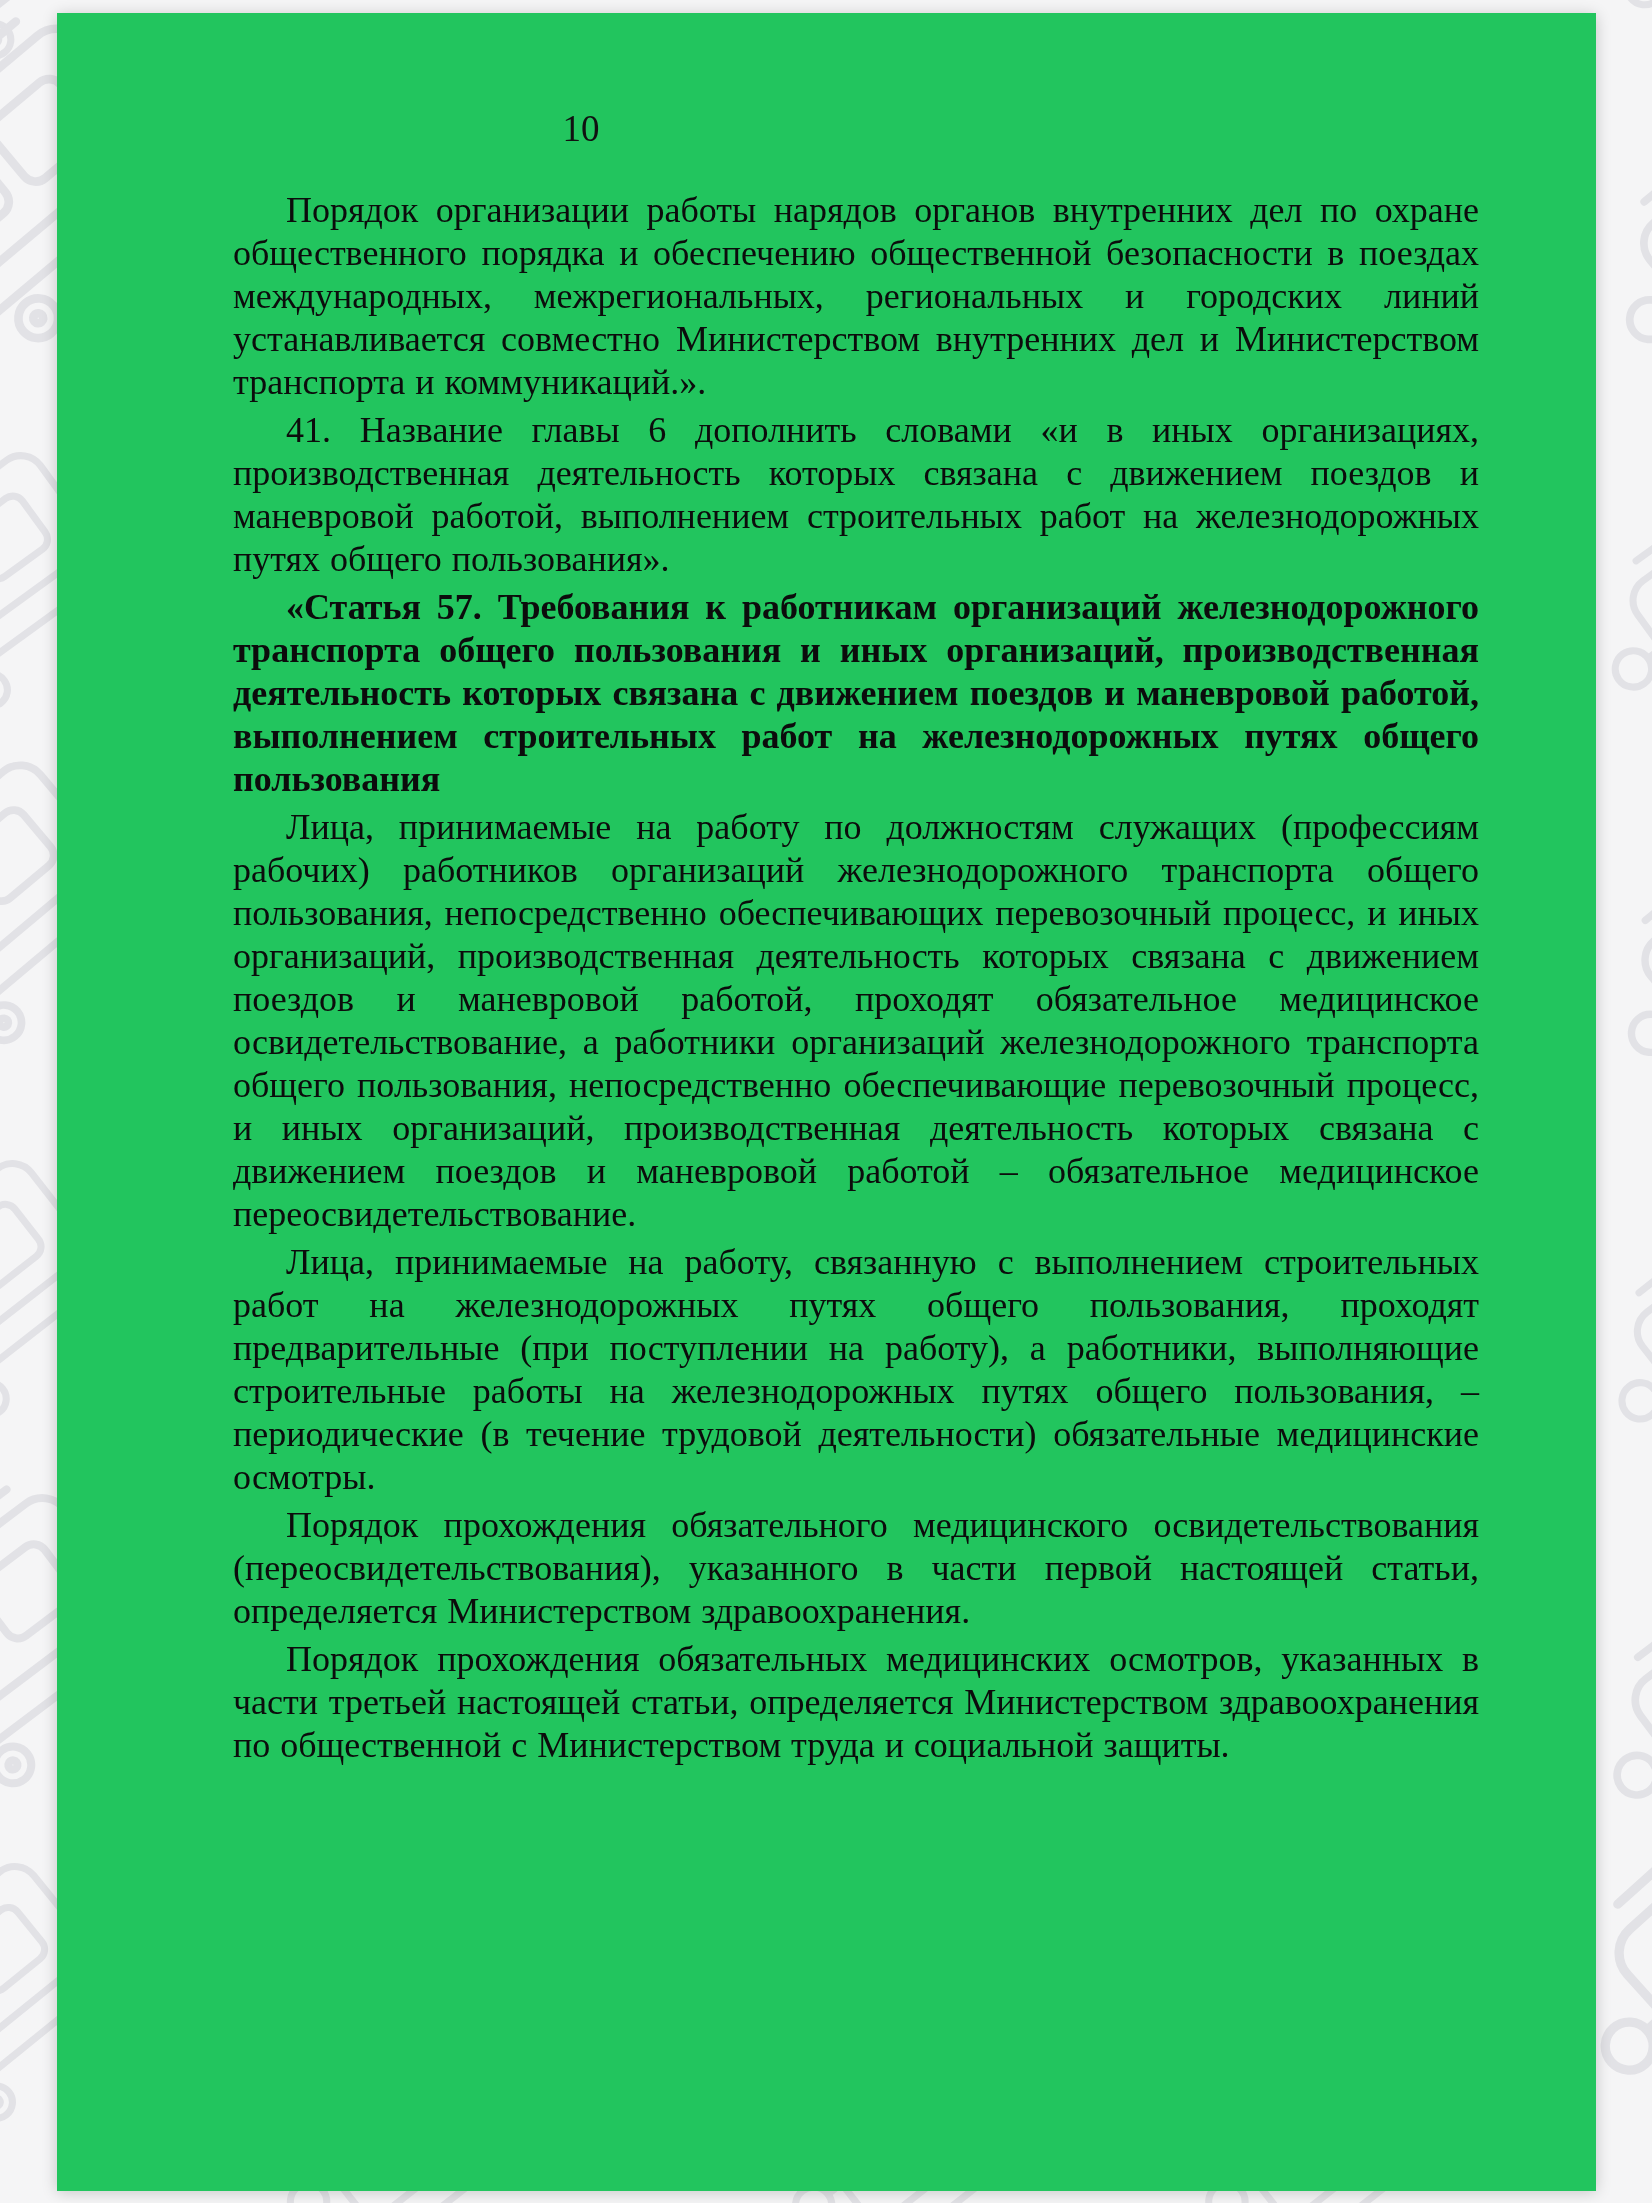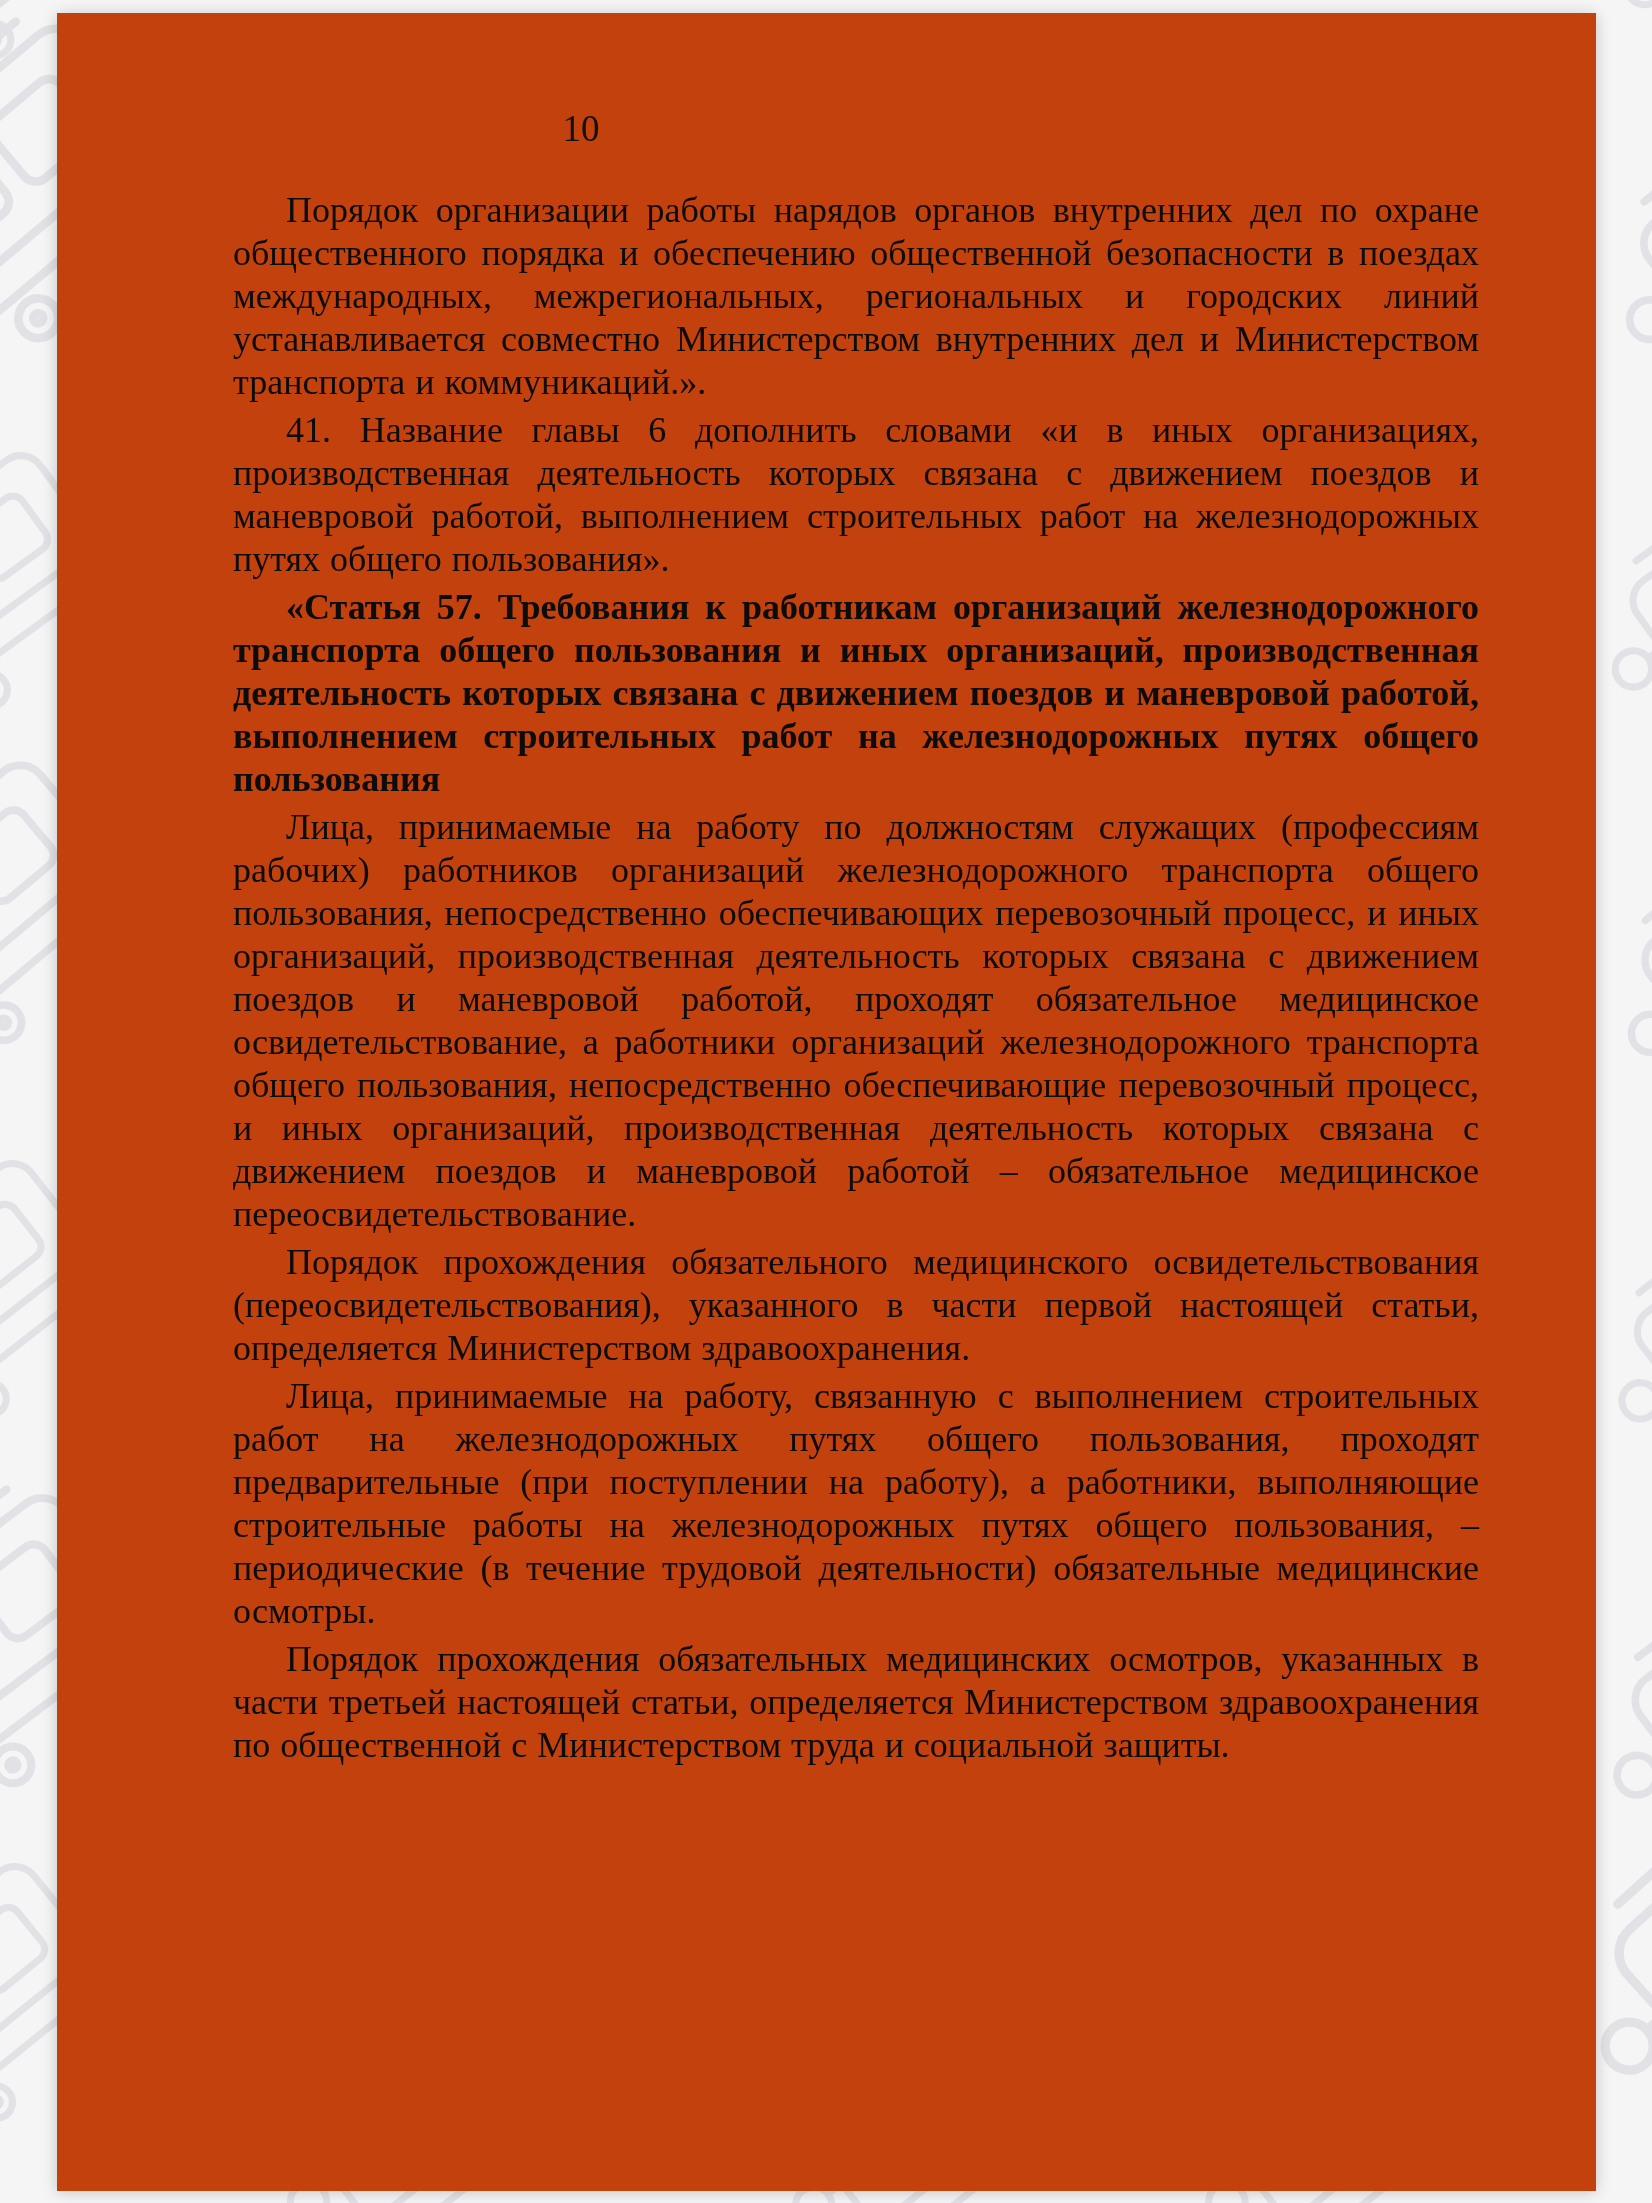--- a/index.html
+++ b/index.html
@@ -12,21 +12,21 @@
   }
   .wm-layer {
     position: absolute; left: 0; top: 0;
     width: 1653px; height: 2204px;
     z-index: 0;
   }
   .sheet {
     position: absolute;
     left: 57px; top: 13px;
     width: 1539px; height: 2178px;
-    background: #c2410c;
+    background: #22c55e;
     z-index: 1;
     box-shadow: 0 1.8px 14.7px rgba(0,0,0,0.20);
   }
   .page-number {
     position: absolute;
     top: 94px; left: 476px;
     width: 96px;
     text-align: center;
     font-size: 37px;
     color: #111111;
@@ -89,18 +89,18 @@
   </svg>
 </div>
 
 <div class="sheet">
   <div class="page-number">10</div>
   <div class="body-text">
     <p class="para">Порядок организации работы нарядов органов внутренних дел по охране общественного порядка и обеспечению общественной безопасности в поездах международных, межрегиональных, региональных и городских линий устанавливается совместно Министерством внутренних дел и Министерством транспорта и коммуникаций.».</p>
     <p class="para">41. Название главы 6 дополнить словами «и в иных организациях, производственная деятельность которых связана с движением поездов и маневровой работой, выполнением строительных работ на железнодорожных путях общего пользования».</p>
     <p class="para bold">«Статья 57. Требования к работникам организаций железнодорожного транспорта общего пользования и иных организаций, производственная деятельность которых связана с движением поездов и маневровой работой, выполнением строительных работ на железнодорожных путях общего пользования</p>
     <p class="para">Лица, принимаемые на работу по должностям служащих (профессиям рабочих) работников организаций железнодорожного транспорта общего пользования, непосредственно обеспечивающих перевозочный процесс, и иных организаций, производственная деятельность которых связана с движением поездов и маневровой работой, проходят обязательное медицинское освидетельствование, а работники организаций железнодорожного транспорта общего пользования, непосредственно обеспечивающие перевозочный процесс, и иных организаций, производственная деятельность которых связана с движением поездов и маневровой работой – обязательное медицинское переосвидетельствование.</p>
+    <p class="para">Лица, принимаемые на работу, связанную с выполнением строительных работ на железнодорожных путях общего пользования, проходят предварительные (при поступлении на работу), а работники, выполняющие строительные работы на железнодорожных путях общего пользования, – периодические (в течение трудовой деятельности) обязательные медицинские осмотры.</p>
     <p class="para">Порядок прохождения обязательного медицинского освидетельствования (переосвидетельствования), указанного в части первой настоящей статьи, определяется Министерством здравоохранения.</p>
-    <p class="para">Лица, принимаемые на работу, связанную с выполнением строительных работ на железнодорожных путях общего пользования, проходят предварительные (при поступлении на работу), а работники, выполняющие строительные работы на железнодорожных путях общего пользования, – периодические (в течение трудовой деятельности) обязательные медицинские осмотры.</p>
     <p class="para">Порядок прохождения обязательных медицинских осмотров, указанных в части третьей настоящей статьи, определяется Министерством здравоохранения по общественной с Министерством труда и социальной защиты.</p>
   </div>
 </div>
 
 
 </body></html>

